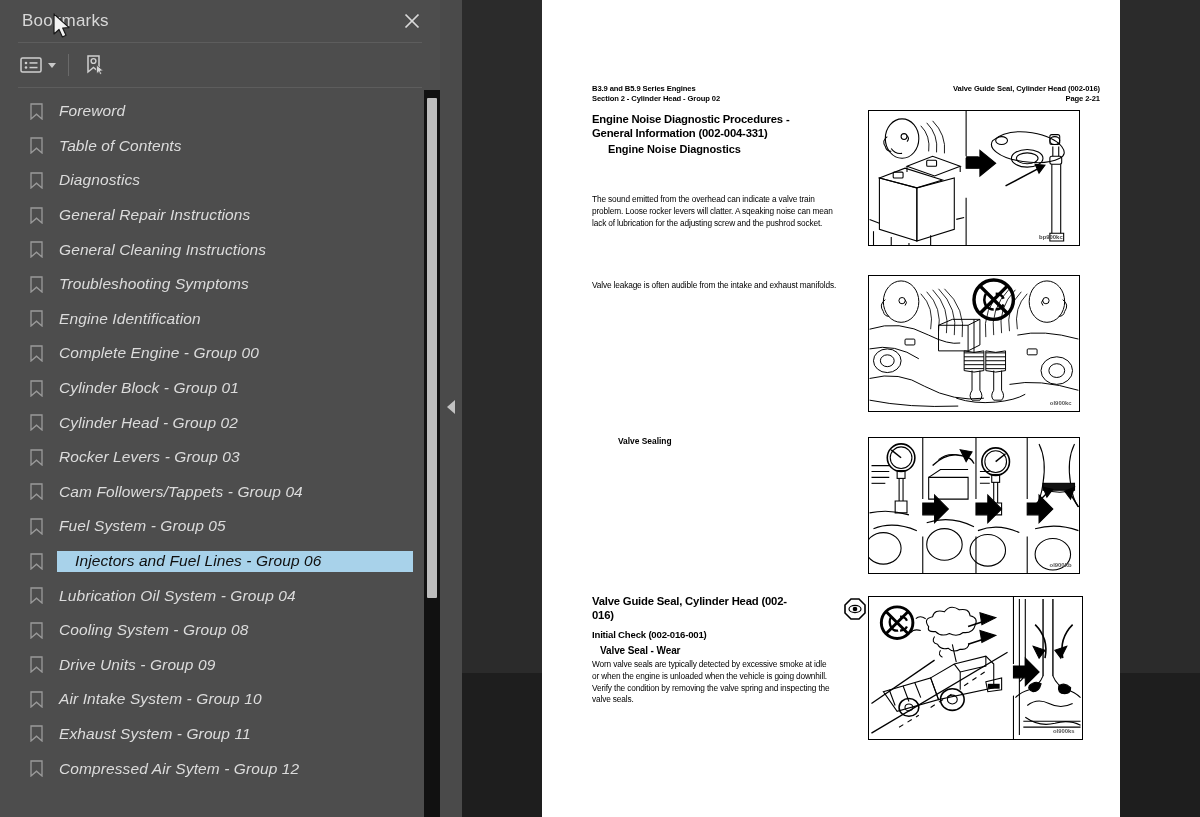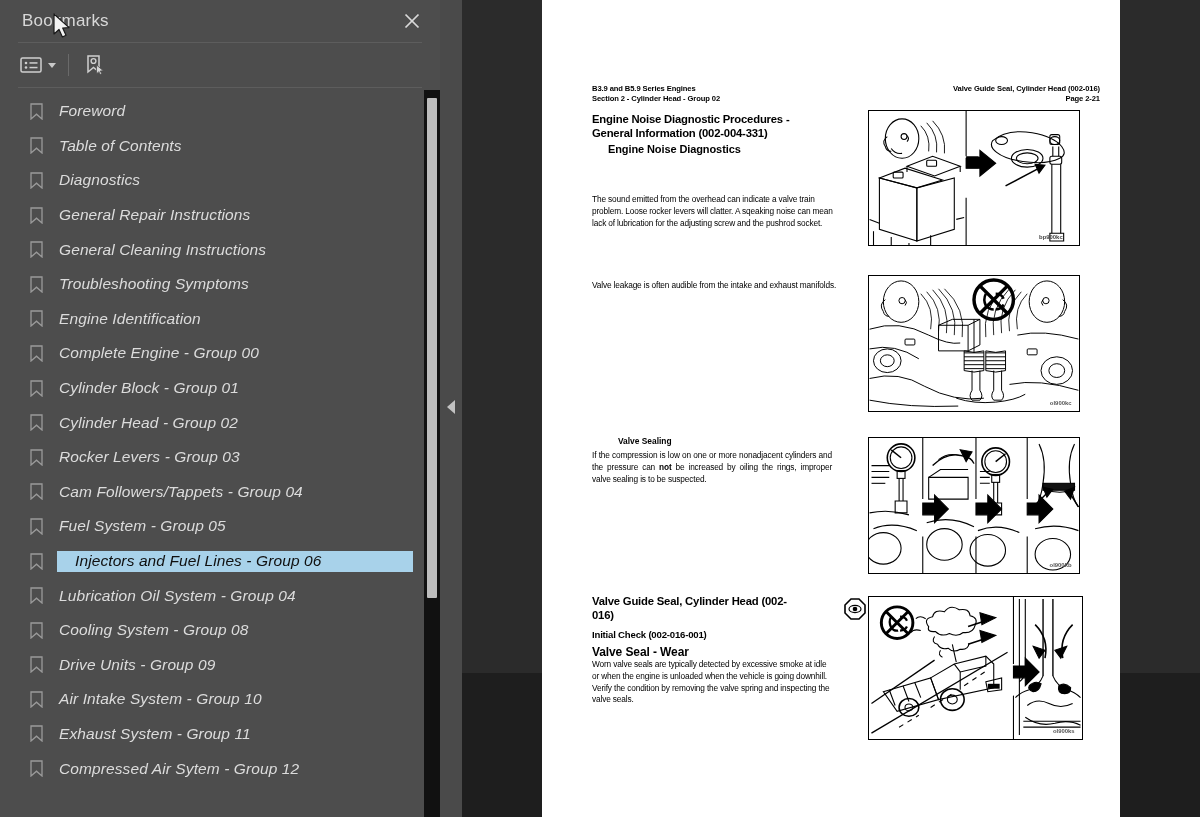--- a/index.html
+++ b/index.html
@@ -191,22 +191,22 @@
   .h-valveguide {
     left: 50px; top: 594px; width: 215px;
     font-size: 11.3px; font-weight: bold; line-height: 1.25;
     letter-spacing: -0.2px;
   }
   .h-initial {
     left: 50px; top: 629px;
     font-size: 9.6px; font-weight: bold; letter-spacing: -0.2px;
   }
   .h-wear {
-    left: 50px; top: 645px;
-    font-size: 12px; font-weight: bold; letter-spacing: -0.1px;
+    left: 58px; top: 645px;
+    font-size: 10px; font-weight: bold; letter-spacing: -0.1px;
   }
   .p4 { left: 50px; top: 659px; width: 238px; }
 
   .eye-icon { left: 302px; top: 598px; }
 
   .fig {
     position: absolute;
     border: 1.4px solid #000;
     background: #fff;
     overflow: hidden;
@@ -448,21 +448,20 @@
         <div>Valve Guide Seal, Cylinder Head (002-016)</div>
         <div>Page 2-21</div>
       </div>
 
       <div class="pg h-main">Engine Noise Diagnostic Procedures - General Information (002-004-331)</div>
       <div class="pg h-sub">Engine Noise Diagnostics</div>
       <div class="pg body-p p1">The sound emitted from the overhead can indicate a valve train problem. Loose rocker levers will clatter. A sqeaking noise can mean lack of lubrication for the adjusting screw and the pushrod socket.</div>
       <div class="pg body-p p2">Valve leakage is often audible from the intake and exhaust manifolds.</div>
 
       <div class="pg h-sealing">Valve Sealing</div>
-      <div class="pg body-p p3"><span>If the compression is low on one or more nonadjacent cylinders and the pressure can </span><b>not</b><span> be increased by oiling the rings, improper valve sealing is to be suspected.</span></div>
 
       <div class="pg h-valveguide">Valve Guide Seal, Cylinder Head (002-016)</div>
       <div class="pg h-initial">Initial Check (002-016-001)</div>
       <div class="pg h-wear">Valve Seal - Wear</div>
       <div class="pg body-p p4">Worn valve seals are typically detected by excessive smoke at idle or when the engine is unloaded when the vehicle is going downhill. Verify the condition by removing the valve spring and inspecting the valve seals.</div>
 
       <svg class="pg eye-icon" width="22" height="22" viewBox="0 0 22 22">
         <path d="M7 1 h8 l6 6 v8 l-6 6 h-8 l-6 -6 v-8 Z" fill="#fff" stroke="#000" stroke-width="1.6"></path>
         <ellipse cx="11" cy="11" rx="6" ry="3.6" fill="#fff" stroke="#000" stroke-width="1.2"></ellipse>
         <circle cx="11" cy="11" r="2.3" fill="#000"></circle>

